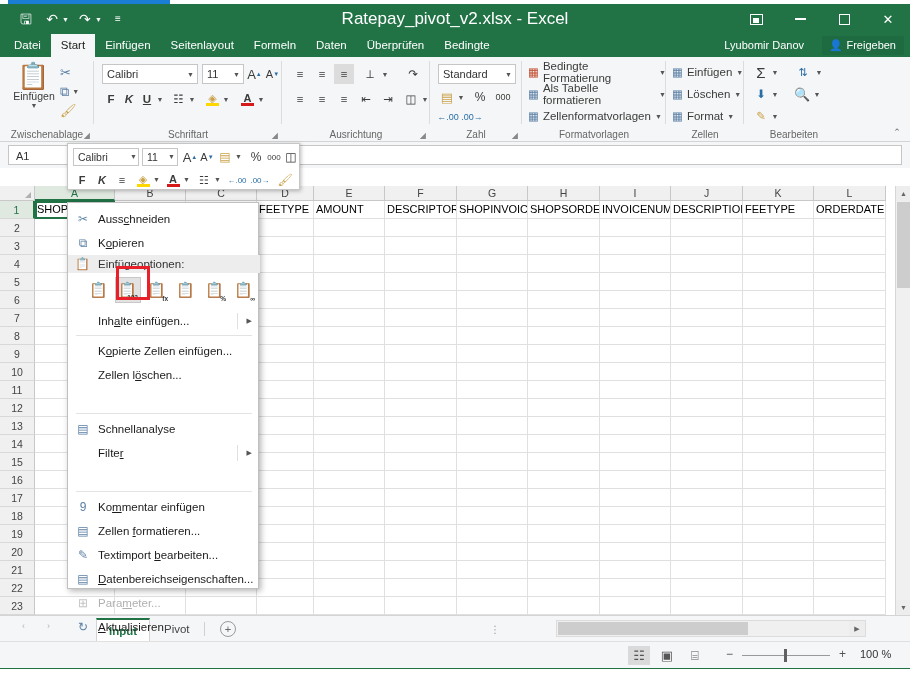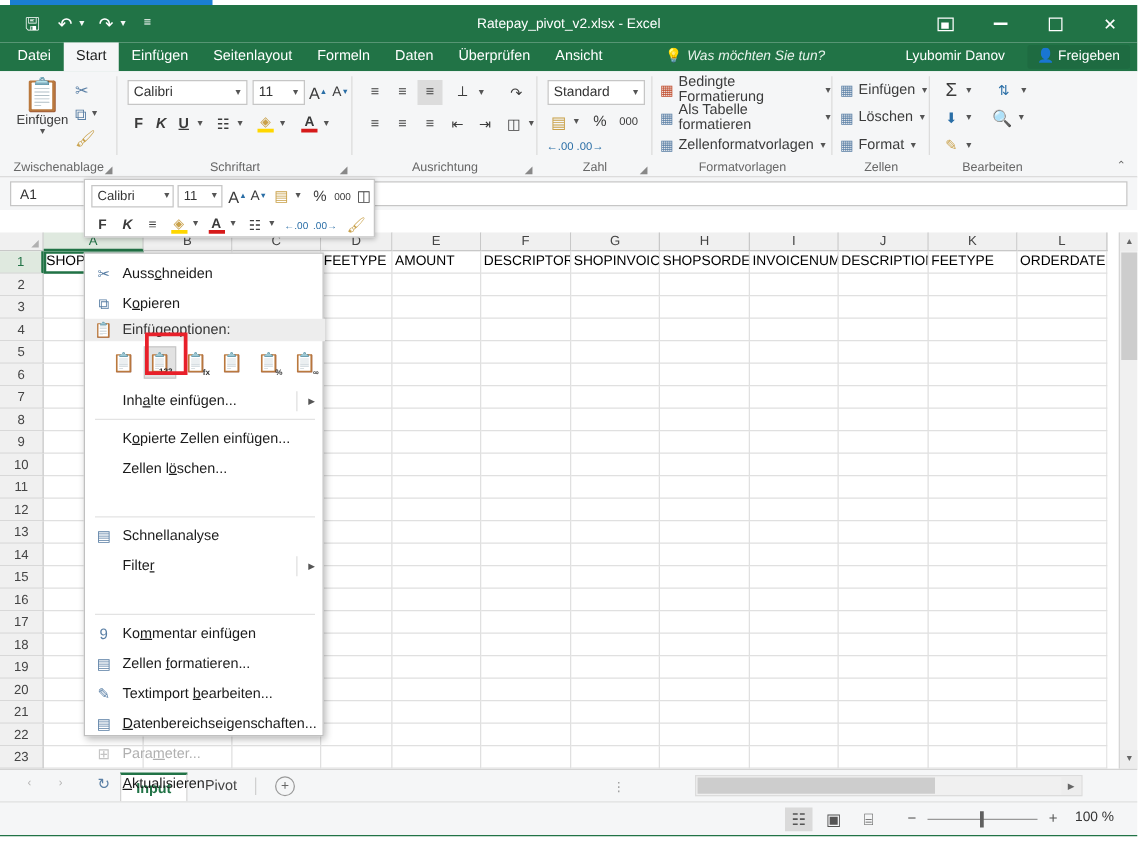--- a/index.html
+++ b/index.html
@@ -19,21 +19,21 @@
     background:#217346; color:#fff;
   }
   .qat { position:absolute; left:14px; top:4px; display:flex; align-items:center; gap:2px; }
   .qat .qbtn {
     width:24px; height:22px; display:flex; align-items:center; justify-content:center;
     color:#fff; font-size:14px; line-height:1;
   }
   .qat .qcaret { font-size:7px; margin-left:-4px; margin-right:2px; opacity:.95; }
   .title-text {
     position:absolute; left:0; top:0; width:910px; height:30px;
-    line-height:30px; text-align:center; font-size:11px; color:#fff;
+    line-height:30px; text-align:center; font-size:17px; color:#fff;
   }
   .wincontrols { position:absolute; right:0; top:0; height:30px; display:flex; align-items:center; }
   .wincontrols > div {
     width:44px; height:30px; display:flex; align-items:center; justify-content:center;
     color:#fff; font-size:13px;
   }
   .ribbon-icon-box { width:13px; height:11px; border:1.4px solid #fff; position:relative; }
   .ribbon-icon-box:after { content:""; position:absolute; left:2px; top:3px; width:6px; height:5px; background:#fff;}
   .min-dash { width:11px; height:1.5px; background:#fff; }
   .max-sq { width:11px; height:11px; border:1.5px solid #fff; }
@@ -225,23 +225,22 @@
 
 <div class="tabbar">
   <div class="tabs">
     <div class="tab">Datei</div>
     <div class="tab active">Start</div>
     <div class="tab">Einfügen</div>
     <div class="tab">Seitenlayout</div>
     <div class="tab">Formeln</div>
     <div class="tab">Daten</div>
     <div class="tab">Überprüfen</div>
-    <div class="tab">Ansicht</div>
-  </div>
-  <div class="tellme"><span class="bulb">💡</span><span>Was möchten Sie tun?</span></div>
+    <div class="tab">Bedingte</div>
+  </div>
   <div class="username">Lyubomir Danov</div>
   <div class="share"><span>👤</span> <span>Freigeben</span></div>
 </div>
 
 <div class="ribbon">
 
   <div class="rgroup" style="left:0; width:94px;">
     <div class="clip-paste">
       <div class="clip-ico">📋</div>
       <div class="clip-lbl">Einfügen</div>

